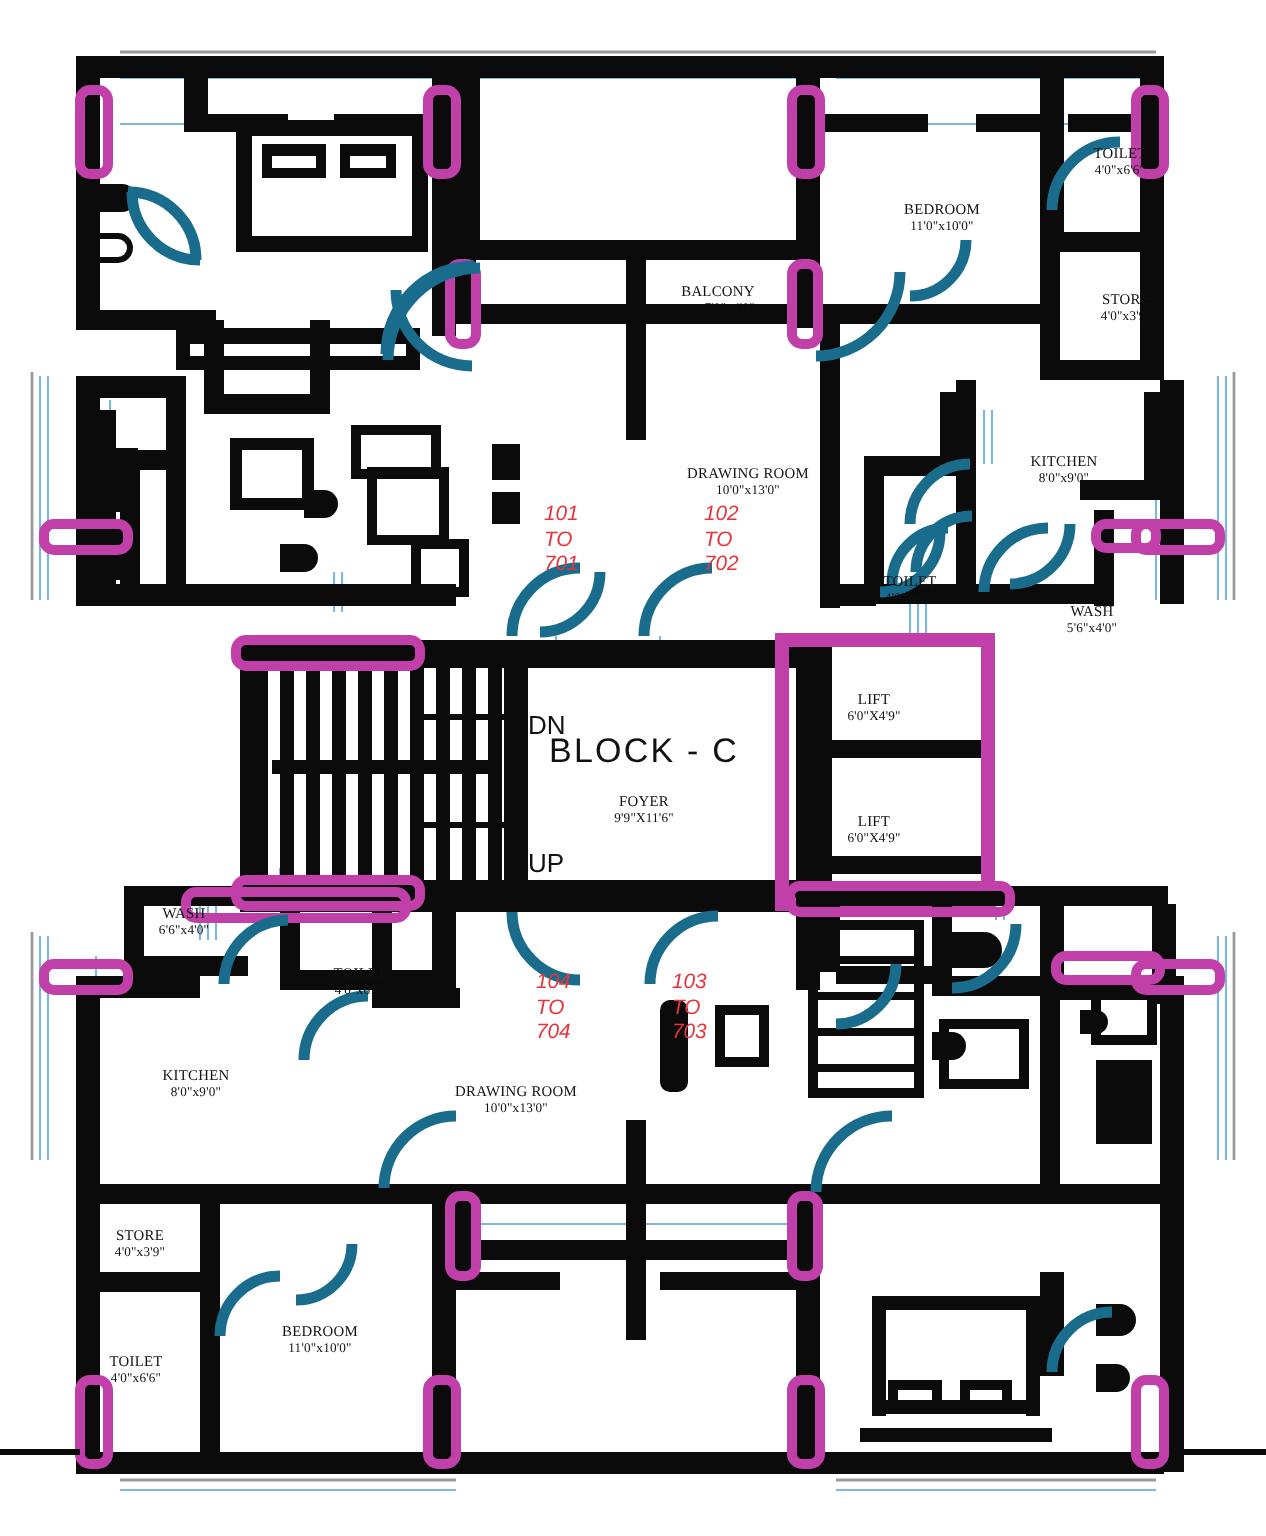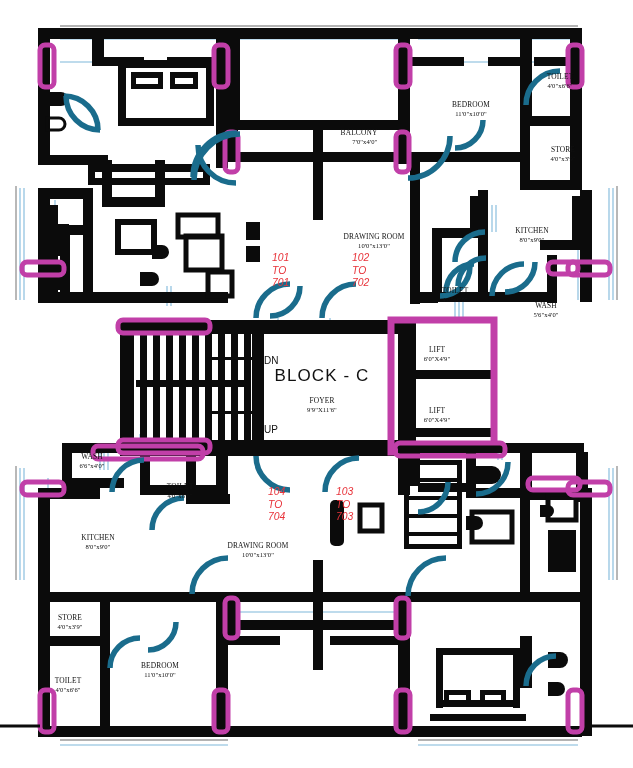--- a/index.html
+++ b/index.html
@@ -40,21 +40,21 @@
     font-size:17px;
     letter-spacing:1.1px;
     color:#111111;
     white-space:nowrap;
     transform:translateX(-50%);
     pointer-events:none;
   }
   .stairmark{
     position:absolute;
     font-family:"Liberation Sans", sans-serif;
-    font-size:10px;
+    font-size:13px;
     color:#111111;
     white-space:nowrap;
     pointer-events:none;
   }
 </style>
 </head>
 <body>
 
 <svg id="plan" viewBox="0 0 633 768" xmlns="http://www.w3.org/2000/svg">
 
@@ -417,21 +417,21 @@
   </g>
 
   <line x1="0" y1="726" x2="40" y2="726" stroke="#0b0b0b" stroke-width="3"></line>
   <line x1="592" y1="726" x2="633" y2="726" stroke="#0b0b0b" stroke-width="3"></line>
 </svg>
 
 <div id="room-labels">
     <div class="lbl" style="left: 471px; top: 100px;"><span>BEDROOM</span><span class="dim">11'0"x10'0"</span></div>
     <div class="lbl" style="left: 560px; top: 72px;"><span>TOILET</span><span class="dim">4'0"x6'6"</span></div>
     <div class="lbl" style="left: 563px; top: 145px;"><span>STORE</span><span class="dim">4'0"x3'9"</span></div>
-    <div class="lbl" style="left: 359px; top: 128px; text-align: right;"><span>BALCONY</span><span class="dim">7'0"x4'0"</span></div>
+    <div class="lbl" style="left: 359px; top: 141px; text-align: right;"><span>BALCONY</span><span class="dim">7'0"x4'0"</span></div>
     <div class="lbl" style="left: 374px; top: 232px;"><span>DRAWING ROOM</span><span class="dim">10'0"x13'0"</span></div>
     <div class="lbl" style="left: 532px; top: 226px;"><span>KITCHEN</span><span class="dim">8'0"x9'0"</span></div>
     <div class="lbl" style="left: 455px; top: 286px;"><span>TOILET</span><span class="dim">4'0"x6'0"</span></div>
     <div class="lbl" style="left: 546px; top: 301px;"><span>WASH</span><span class="dim">5'6"x4'0"</span></div>
     <div class="lbl" style="left: 322px; top: 396px;"><span>FOYER</span><span class="dim">9'9"X11'6"</span></div>
     <div class="lbl" style="left: 437px; top: 345px;"><span>LIFT</span><span class="dim">6'0"X4'9"</span></div>
     <div class="lbl" style="left: 437px; top: 406px;"><span>LIFT</span><span class="dim">6'0"X4'9"</span></div>
     <div class="lbl" style="left: 92px; top: 452px;"><span>WASH</span><span class="dim">6'6"x4'0"</span></div>
     <div class="lbl" style="left: 180px; top: 482px;"><span>TOILET</span><span class="dim">4'0"x6'0"</span></div>
     <div class="lbl" style="left: 98px; top: 533px;"><span>KITCHEN</span><span class="dim">8'0"x9'0"</span></div>

